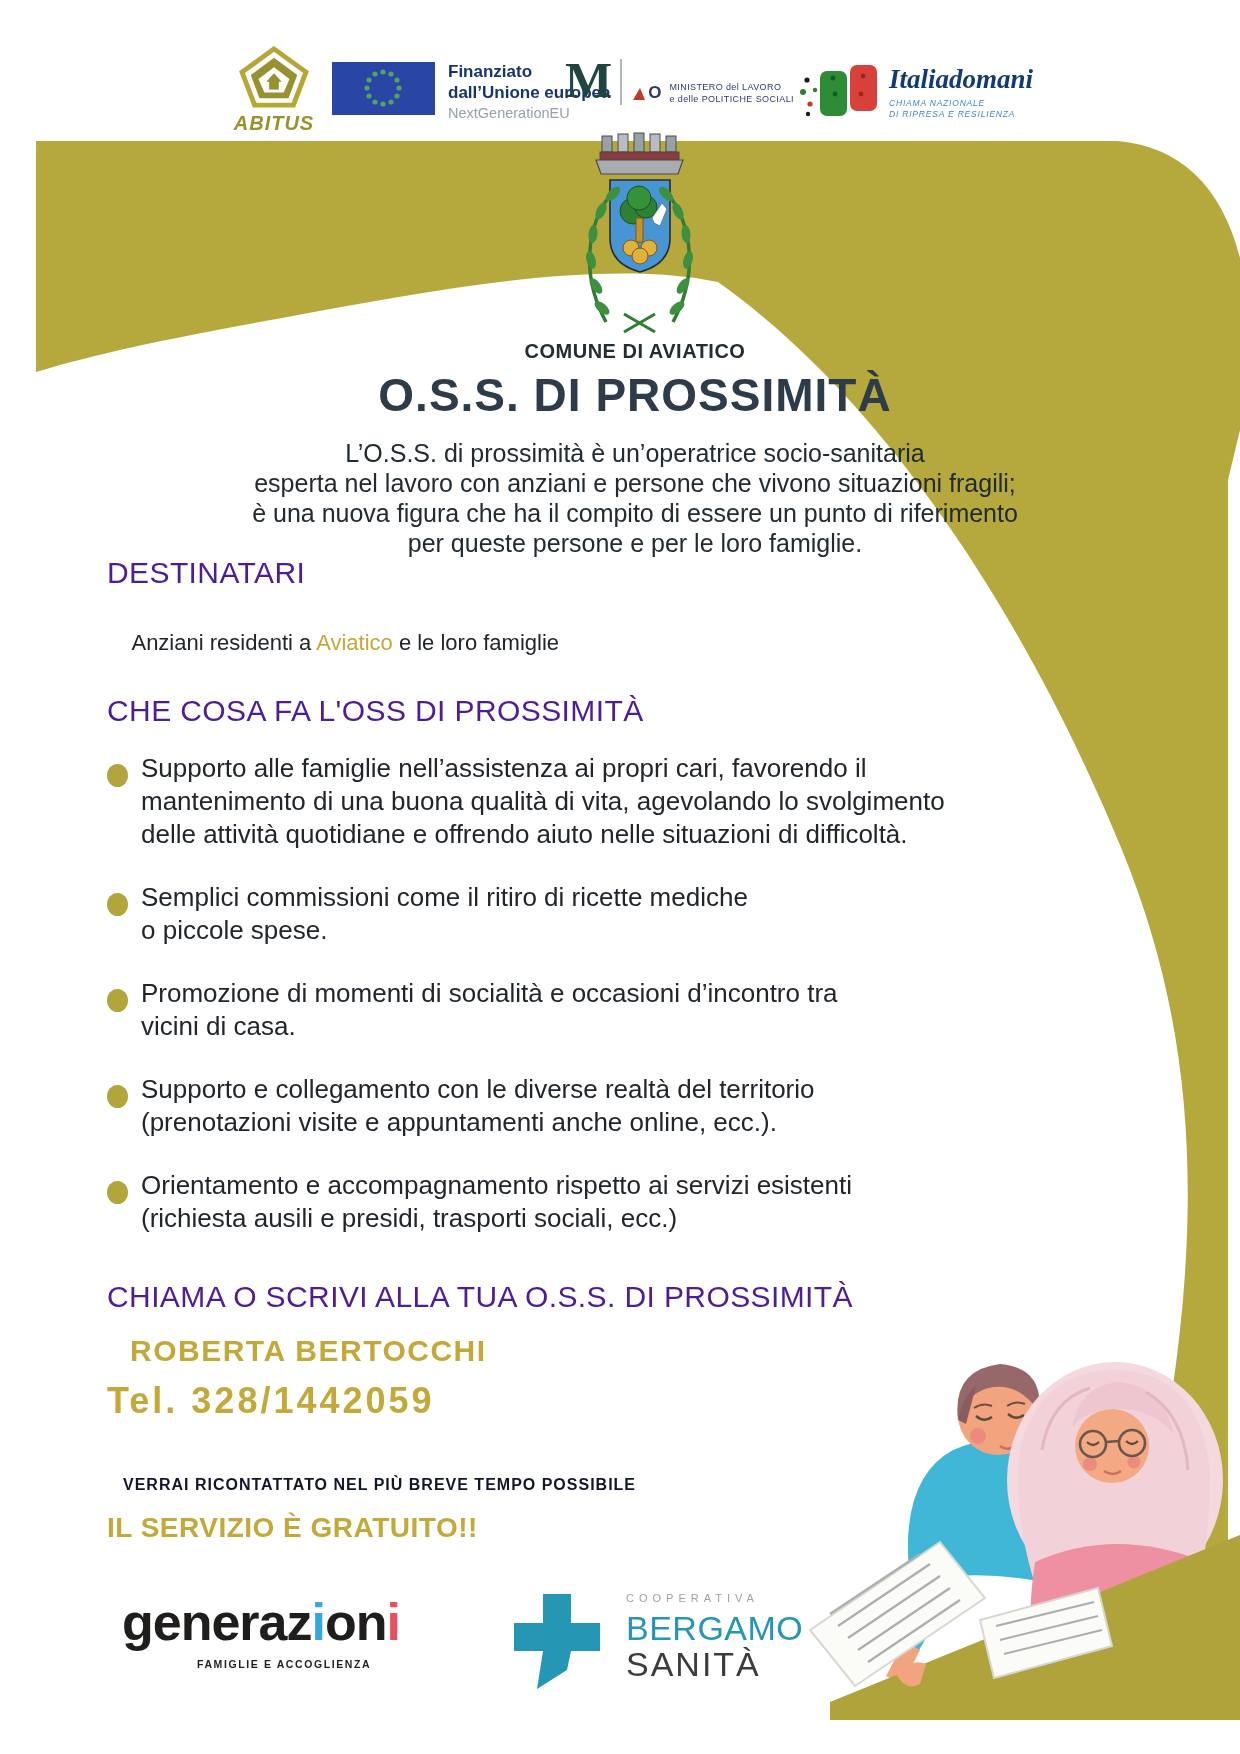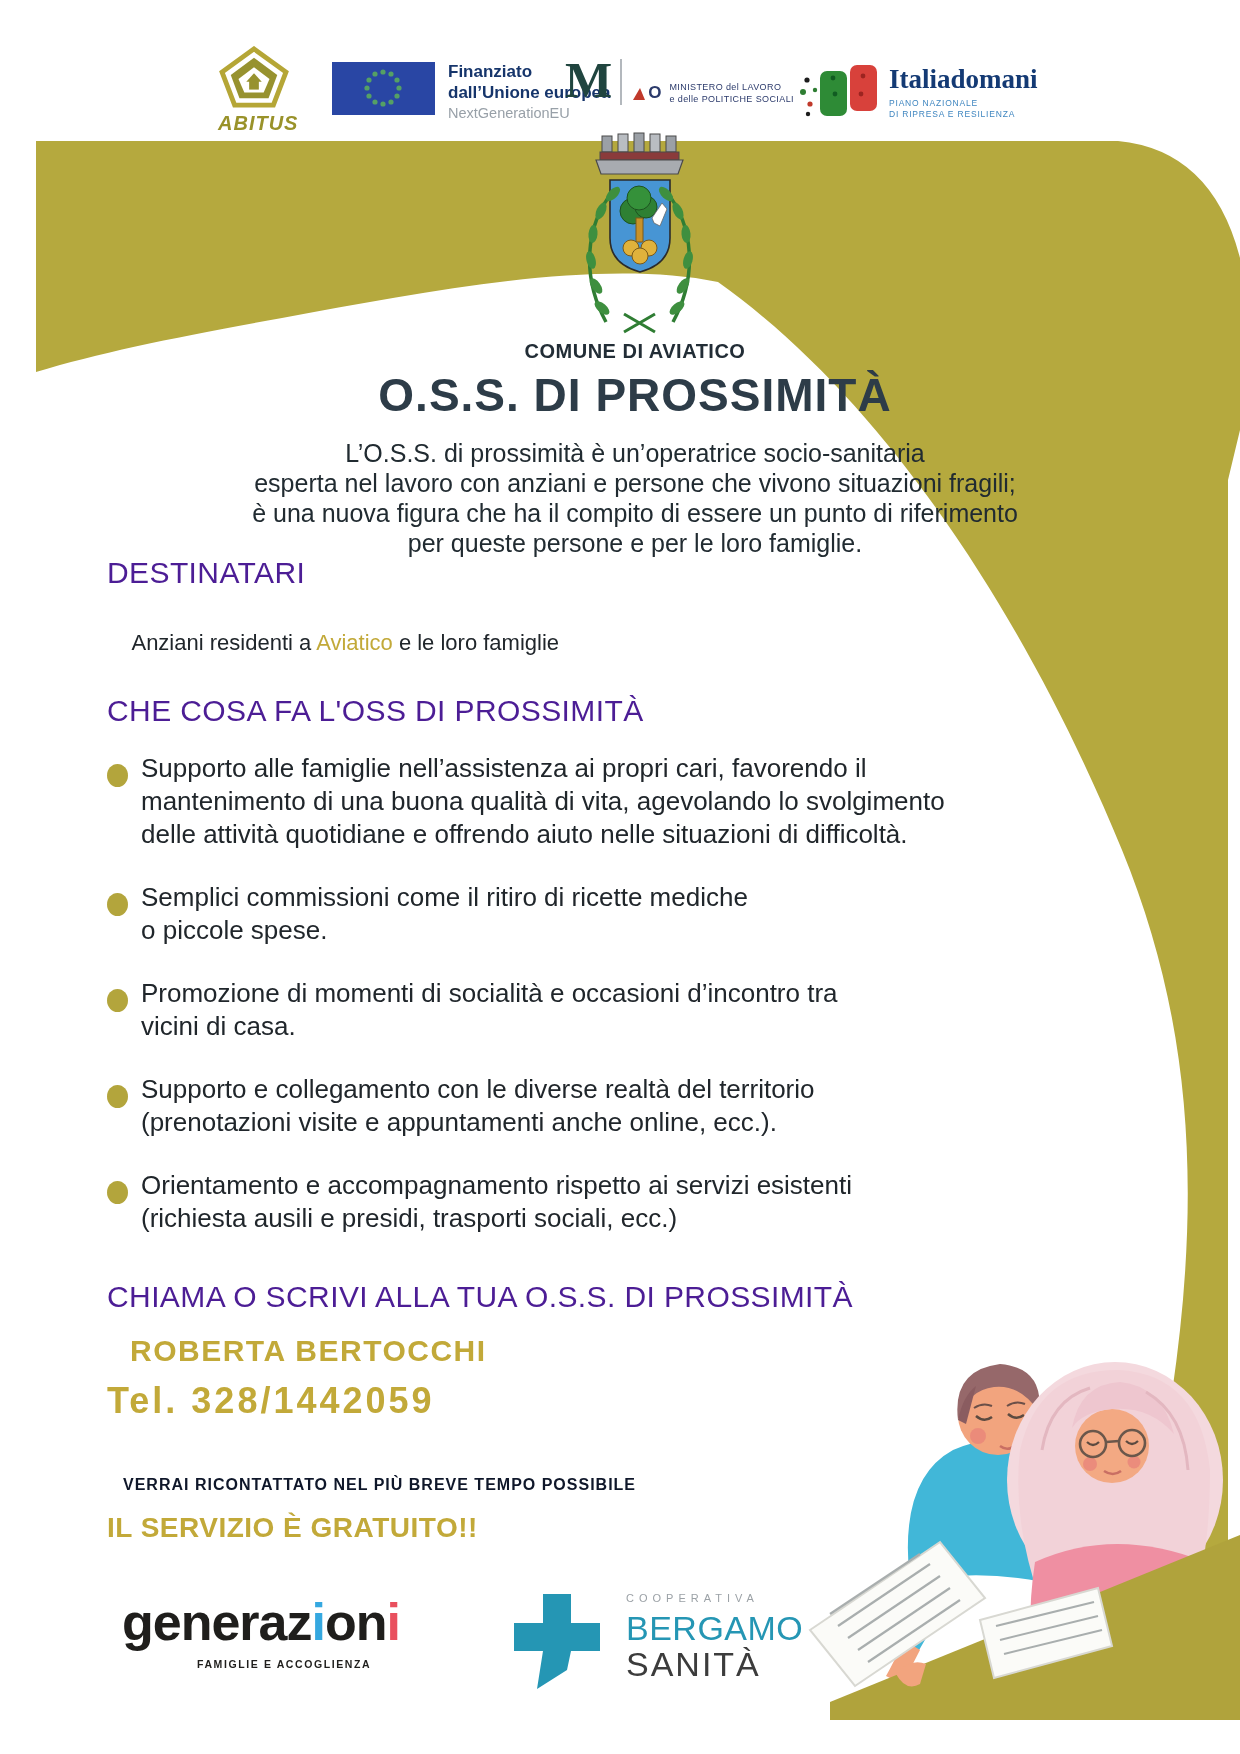--- a/index.html
+++ b/index.html
@@ -58,21 +58,21 @@
 
   <svg class="abs" style="left:0;top:0;" width="1240" height="1754" viewBox="0 0 1240 1754">
     <path fill="#b5a93e" d="M36,141 L1118,141 Q1212,150 1240,258 L1240,430 L1228,480
       L1228,1600 L1132,1600
       C1204,1290 1212,1070 1122,850
       C1042,655 905,415 718,282
       C600,258 432,290 282,318
       C182,336 102,352 36,372 Z"></path>
   </svg>
 
-  <div class="abs" style="left:218px;top:46px;width:112px;">
+  <div class="abs" style="left:218px;top:46px;width:112px;text-align:center;">
     <svg width="72" height="62" viewBox="0 0 72 64">
       <polygon points="36,3 69,27 56,61 16,61 3,27" fill="#ffffff" stroke="#b5a636" stroke-width="5"></polygon>
       <polygon points="36,12 60,30 51,54 21,54 12,30" fill="#97922f"></polygon>
       <polygon points="36,22 52,34 46,48 26,48 20,34" fill="#ffffff"></polygon>
       <rect x="31" y="36" width="10" height="9" fill="#97922f"></rect>
       <polygon points="36,28 44,37 28,37" fill="#97922f"></polygon>
     </svg>
     <div class="abitus-label">ABITUS</div>
   </div>
 
@@ -121,23 +121,23 @@
       <circle cx="10" cy="40" r="2.6" fill="#c0392b"></circle>
       <circle cx="15" cy="26" r="2.2" fill="#2e7d32"></circle>
       <circle cx="8" cy="50" r="2.2" fill="#1c1c1c"></circle>
       <rect x="20" y="7" width="27" height="45" rx="7" fill="#2e8b36"></rect>
       <rect x="50" y="1" width="27" height="46" rx="7" fill="#d8413b"></rect>
       <circle cx="33" cy="14" r="2.4" fill="#115c22"></circle>
         <circle cx="35" cy="30" r="2.4" fill="#115c22"></circle>
       <circle cx="63" cy="12" r="2.4" fill="#9c2420"></circle>
         <circle cx="61" cy="30" r="2.4" fill="#9c2420"></circle>
     </svg>
-    <div style="margin-left:9px;">
+    <div style="margin-left:9px;font-style:italic;">
       <div class="it-name">Italiadomani</div>
-      <div class="it-sub pre">PIANO NAZIONALE
+      <div class="it-sub pre">CHIAMA NAZIONALE
 DI RIPRESA E RESILIENZA</div>
     </div>
   </div>
 
   <svg class="abs" style="left:572px;top:126px;" width="135" height="218" viewBox="0 0 135 218">
 
     <g>
       <rect x="30" y="10" width="10" height="16" fill="#9ba0a6" stroke="#4a4a4a" stroke-width="1"></rect>
       <rect x="46" y="8" width="10" height="18" fill="#b9bdc2" stroke="#4a4a4a" stroke-width="1"></rect>
       <rect x="62" y="7" width="10" height="19" fill="#9ba0a6" stroke="#4a4a4a" stroke-width="1"></rect>

